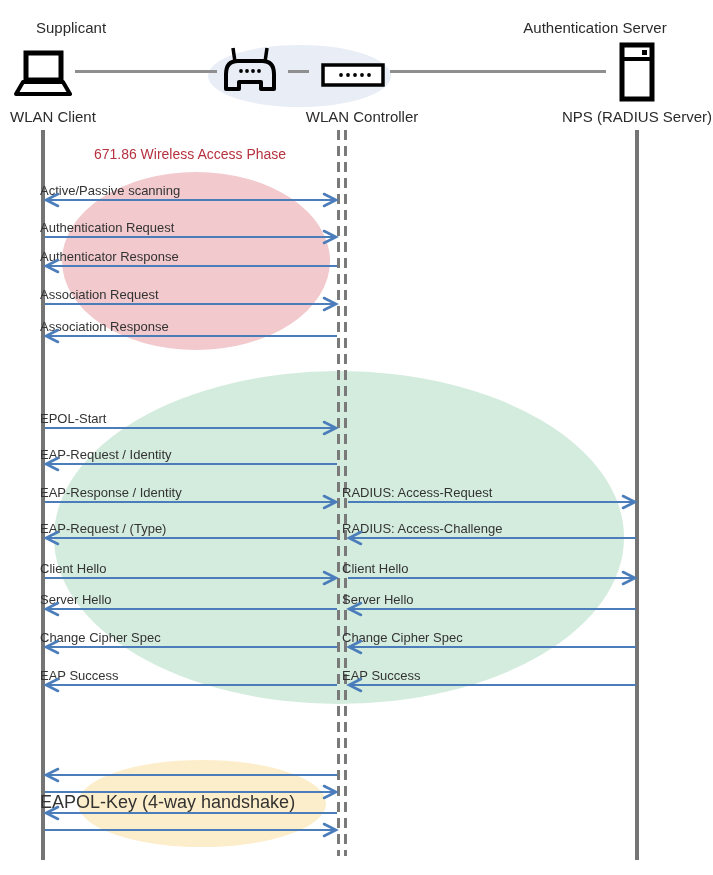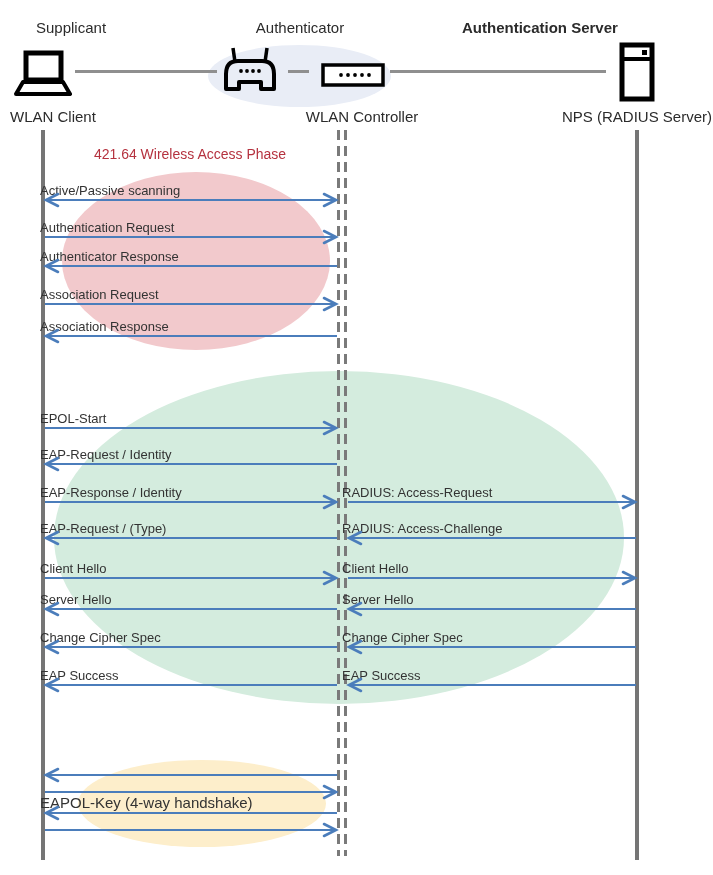--- a/index.html
+++ b/index.html
@@ -15,32 +15,31 @@
   .lifeline{background:#757575;z-index:3;}
   .lifeline-dashed{
     width:3px;z-index:3;
     background:repeating-linear-gradient(to bottom,#7a7a7a 0 10px,transparent 10px 16px);
   }
   .connector{background:#8f8f8f;height:3px;z-index:2;}
   .mlabel{
     position:absolute;font-size:13px;color:#333333;text-align:left;
     white-space:nowrap;z-index:6;line-height:15px;
   }
-  .mlabel.big{font-size:15px;}
+  .mlabel.big{font-size:18px;}
   svg.arrow{position:absolute;z-index:6;overflow:visible;}
   .icon{z-index:4;}
 </style>
 </head>
 <body>
 
 <div id="stage">
 
   <div class="abs role-label" style="left:12px;top:19px;margin-left:24px;">Supplicant</div>
-  <div class="abs role-label" style="left:150px;top:19px;width:300px;text-align:center;">Authenticator</div>
-  <div class="abs role-label" style="left:462px;top:19px;width:225px;text-align:left;padding-right:5px;box-sizing:border-box;font-weight:bold;">Authentication Server</div>
+  <div class="abs role-label" style="left:485px;top:19px;width:225px;text-align:center;padding-right:5px;box-sizing:border-box;">Authentication Server</div>
 
   <div class="abs ellipse" style="left:208px;top:45px;width:183px;height:62px;background:#E9EDF6;z-index:1;"></div>
 
   <div class="abs connector" style="left:75px;top:70px;width:142px;"></div>
   <div class="abs connector" style="left:288px;top:70px;width:21px;"></div>
   <div class="abs connector" style="left:390px;top:70px;width:216px;"></div>
 
   <svg class="abs icon" style="left:12px;top:50px;" width="60" height="50" viewBox="0 0 60 50">
     <rect x="14" y="3" width="35" height="27" fill="none" stroke="#000" stroke-width="5"></rect>
     <polygon points="11,32 51,32 58,44 4,44" fill="none" stroke="#000" stroke-width="4" stroke-linejoin="round"></polygon>
@@ -77,21 +76,21 @@
 
   <div class="abs ellipse" style="left:62px;top:172px;width:268px;height:178px;background:#F2C9CC;z-index:1;"></div>
   <div class="abs ellipse" style="left:54px;top:371px;width:570px;height:333px;background:#D4ECDE;z-index:1;"></div>
   <div class="abs ellipse" style="left:78px;top:760px;width:248px;height:87px;background:#FDEECB;z-index:1;"></div>
 
   <div class="abs lifeline" style="left:41px;top:130px;width:4px;height:730px;"></div>
   <div class="abs lifeline-dashed" style="left:337px;top:130px;height:726px;"></div>
   <div class="abs lifeline-dashed" style="left:344px;top:130px;height:726px;"></div>
   <div class="abs lifeline" style="left:635px;top:130px;width:4px;height:730px;"></div>
 
-  <div class="abs phase-title" style="left:40px;top:146px;width:300px;color:#B5323F;">421.64 Wireless Access Phase</div>
+  <div class="abs phase-title" style="left:40px;top:146px;width:300px;color:#B5323F;">671.86 Wireless Access Phase</div>
 
   <div id="messages">
       <div class="mlabel" style="left: 40px; top: 183px; width: 300px;">Active/Passive scanning</div>
       <svg class="arrow" width="292" height="16" style="left: 45px; top: 192px;">
         <line x1="3" x2="289" y1="8" y2="8" stroke="#4B7DBB" stroke-width="2.2"></line>
         <polyline points="279,2 291,8 279,14" fill="none" stroke="#4B7DBB" stroke-width="2.6" stroke-linecap="round"></polyline>
         <polyline points="13,2 1,8 13,14" fill="none" stroke="#4B7DBB" stroke-width="2.6" stroke-linecap="round"></polyline>
       </svg>
       <div class="mlabel" style="left: 40px; top: 220px; width: 300px;">Authentication Request</div>
       <svg class="arrow" width="292" height="16" style="left: 45px; top: 229px;">

